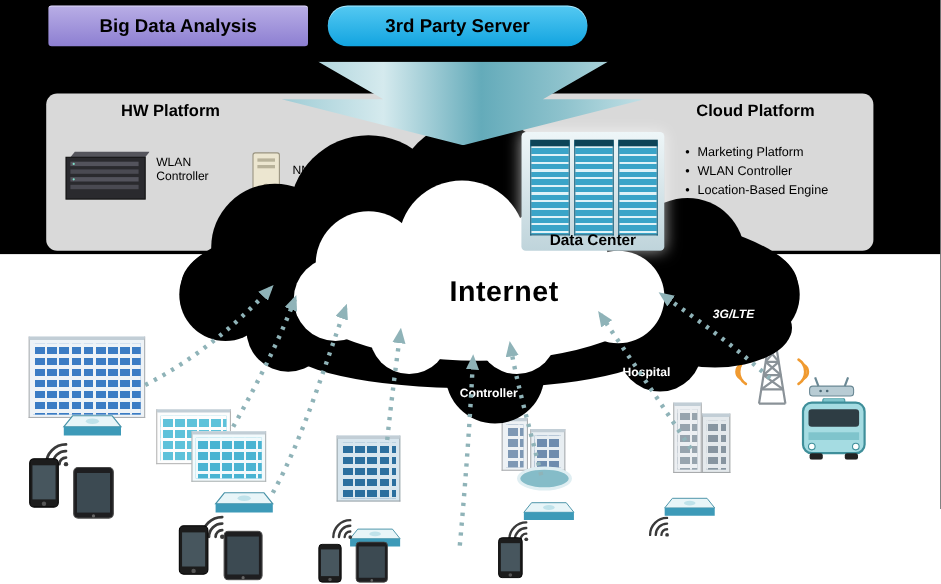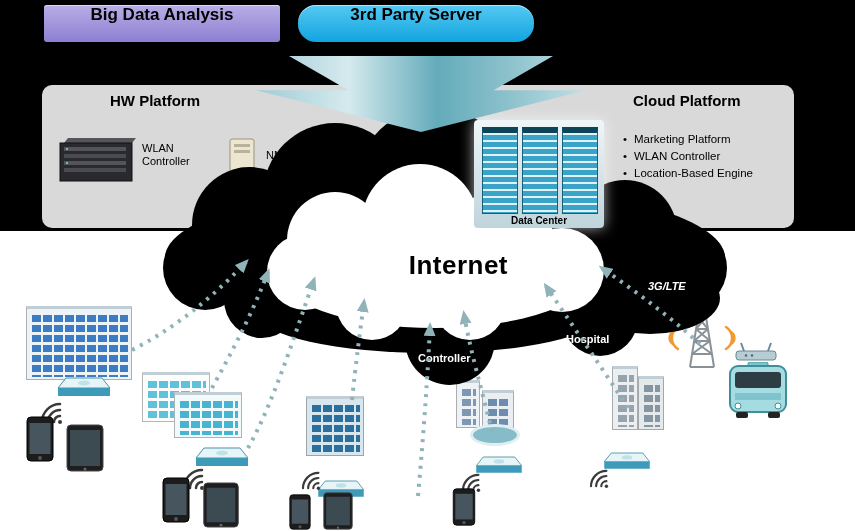--- a/index.html
+++ b/index.html
@@ -6,21 +6,21 @@
   .stage{position:relative;width:855px;height:531px;background:#fff;overflow:hidden;
          font-family:"Liberation Sans",sans-serif;color:#000;}
 
   
   .black-band{position:absolute;left:0;top:0;width:855px;height:231px;background:#000;z-index:1;}
   .black-cloud{position:absolute;left:0;top:0;z-index:3;pointer-events:none;}
   .white-cloud{position:absolute;left:0;top:0;z-index:4;pointer-events:none;}
   .arrows{position:absolute;left:0;top:0;z-index:6;pointer-events:none;}
 
   
-  .top-box{position:absolute;top:5px;width:236px;height:37px;display:flex;align-items:flex-start;
+  .top-box{position:absolute;top:5px;width:236px;height:37px;display:flex;align-items:center;
            justify-content:center;font-weight:bold;font-size:17px;border-radius:3px;z-index:7;
            box-shadow:inset 0 1px 0 rgba(255,255,255,.55);}
   .box-purple{left:44px;background:linear-gradient(180deg,#b9aee6,#8d7fd2);}
   .box-cyan{left:298px;background:linear-gradient(180deg,#55c9f2,#12a4e0);border-radius:18px;}
   .box-teal{left:565px;background:linear-gradient(180deg,#8fd8d4,#52bcb6);}
 
   
   .big-arrow{position:absolute;left:256px;top:56px;width:330px;height:76px;z-index:6;
     background:linear-gradient(90deg,#9fccd5 0%,#d5eaee 28%,#64abba 55%,#8fc3cd 78%,#c2e0e6 100%);
     clip-path:polygon(10% 0,90% 0,72% 45%,100% 45%,50% 100%,0 45%,28% 45%);}
@@ -37,21 +37,21 @@
   .wlan-chassis{position:absolute;left:14px;top:50px;}
   .nms-tower{position:absolute;left:184px;top:50px;}
 
   
   .dc-card{position:absolute;left:474px;top:120px;width:130px;height:108px;z-index:5;
            background:linear-gradient(180deg,#eef6f8,#bfd4db);border-radius:4px;
            box-shadow:0 0 14px rgba(255,255,255,.65);}
   .rack{position:absolute;top:7px;width:34px;height:80px;border:1px solid #17607c;border-top:6px solid #0d4458;
         background:repeating-linear-gradient(180deg,#dff2f8 0 2px,#3aa4c8 2px 7px);}
   .rack.r1{left:8px;} .rack.r2{left:48px;} .rack.r3{left:88px;}
-  .dc-label{position:absolute;bottom:2px;left:0;width:100%;text-align:center;font-weight:bold;font-size:10px;}
+  .dc-label{position:absolute;bottom:2px;left:0;width:100%;text-align:center;font-weight:bold;font-size:14px;}
 
   
   .features{position:absolute;left:622px;top:133px;width:178px;z-index:5;font-size:11.5px;line-height:13px;}
   .feature{position:relative;padding-left:12px;margin-bottom:4px;}
   .feature::before{content:"\2022";position:absolute;left:1px;}
 
   
   .internet-label{position:absolute;left:348px;top:250px;width:160px;text-align:right;z-index:5;
                   font-size:26px;font-weight:bold;letter-spacing:.5px;}
   .net-label{position:absolute;z-index:5;color:#fff;font-size:11px;font-weight:bold;}

